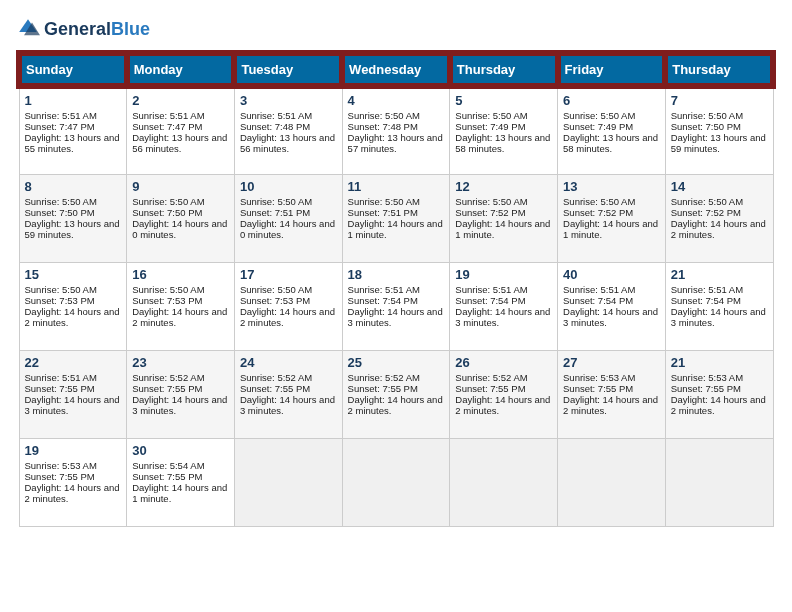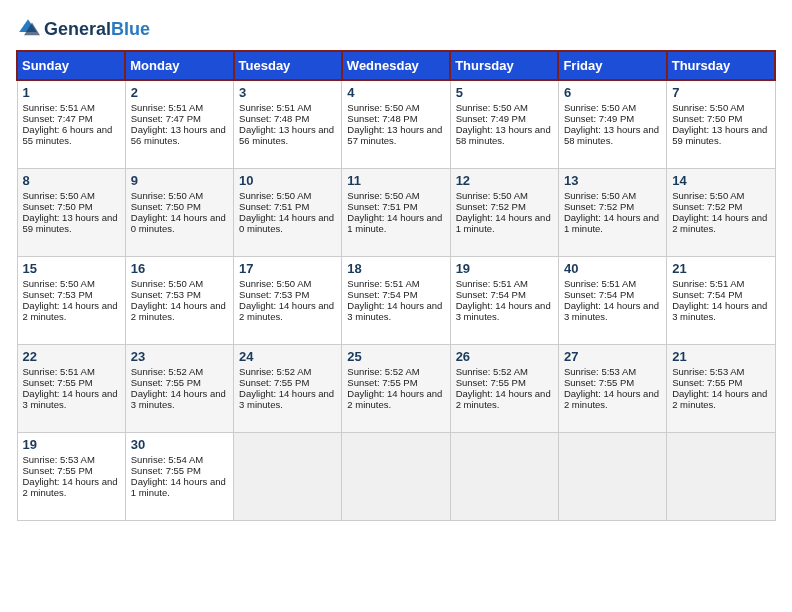--- a/index.html
+++ b/index.html
@@ -46,27 +46,27 @@
     .location-title {
       font-size: 16px;
       color: #333;
     }
     table {
       width: 100%;
       border-collapse: collapse;
       table-layout: fixed;
     }
     thead tr th {
-      background-color: #1d4ed8;
+      background-color: #0369a1;
       color: #fff;
       font-size: 13px;
       font-weight: bold;
       padding: 6px 4px;
       text-align: left;
-      border: 2px solid #7f1d1d;
+      border: 6px solid #7f1d1d;
     }
     tbody tr td {
       border: 1px solid #ccc;
       vertical-align: top;
       padding: 4px 5px;
       font-size: 9.5px;
       color: #222;
       height: 88px;
       background: #fff;
     }
@@ -108,21 +108,21 @@
         <th>Monday</th>
         <th>Tuesday</th>
         <th>Wednesday</th>
         <th>Thursday</th>
         <th>Friday</th>
         <th>Thursday</th>
       </tr>
   </thead>
   <tbody id="calendar-body">
       <tr>
-        <td><span class="day-number">1</span><span>Sunrise: 5:51 AM</span><br><span>Sunset: 7:47 PM</span><br><span>Daylight: 6 hours and 55 minutes.</span></td>
+        <td><span class="day-number">1</span><span>Sunrise: 5:51 AM</span><br><span>Sunset: 7:47 PM</span><br><span>Daylight: 13 hours and 55 minutes.</span></td>
         <td><span class="day-number">2</span><span>Sunrise: 5:51 AM</span><br><span>Sunset: 7:47 PM</span><br><span>Daylight: 13 hours and 56 minutes.</span></td>
         <td><span class="day-number">3</span><span>Sunrise: 5:51 AM</span><br><span>Sunset: 7:48 PM</span><br><span>Daylight: 13 hours and 56 minutes.</span></td>
         <td><span class="day-number">4</span><span>Sunrise: 5:50 AM</span><br><span>Sunset: 7:48 PM</span><br><span>Daylight: 13 hours and 57 minutes.</span></td>
         <td><span class="day-number">5</span><span>Sunrise: 5:50 AM</span><br><span>Sunset: 7:49 PM</span><br><span>Daylight: 13 hours and 58 minutes.</span></td>
         <td><span class="day-number">6</span><span>Sunrise: 5:50 AM</span><br><span>Sunset: 7:49 PM</span><br><span>Daylight: 13 hours and 58 minutes.</span></td>
         <td><span class="day-number">7</span><span>Sunrise: 5:50 AM</span><br><span>Sunset: 7:50 PM</span><br><span>Daylight: 13 hours and 59 minutes.</span></td>
       </tr>
       <tr>
         <td><span class="day-number">8</span><span>Sunrise: 5:50 AM</span><br><span>Sunset: 7:50 PM</span><br><span>Daylight: 13 hours and 59 minutes.</span></td>
         <td><span class="day-number">9</span><span>Sunrise: 5:50 AM</span><br><span>Sunset: 7:50 PM</span><br><span>Daylight: 14 hours and 0 minutes.</span></td>

